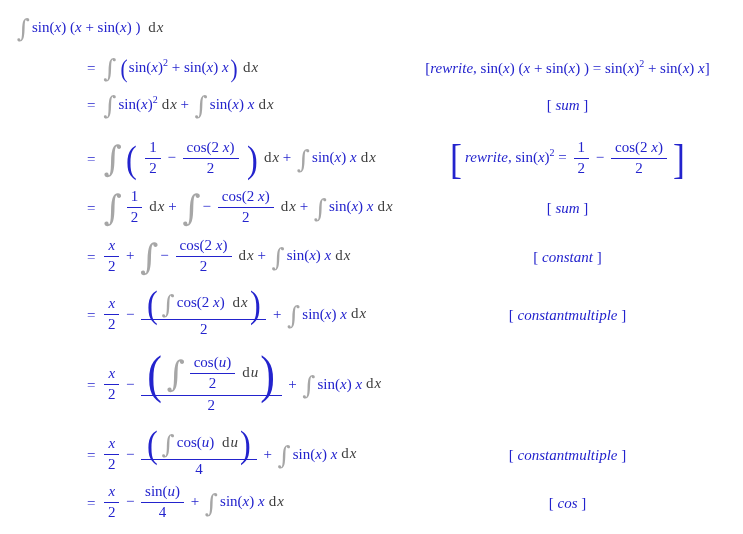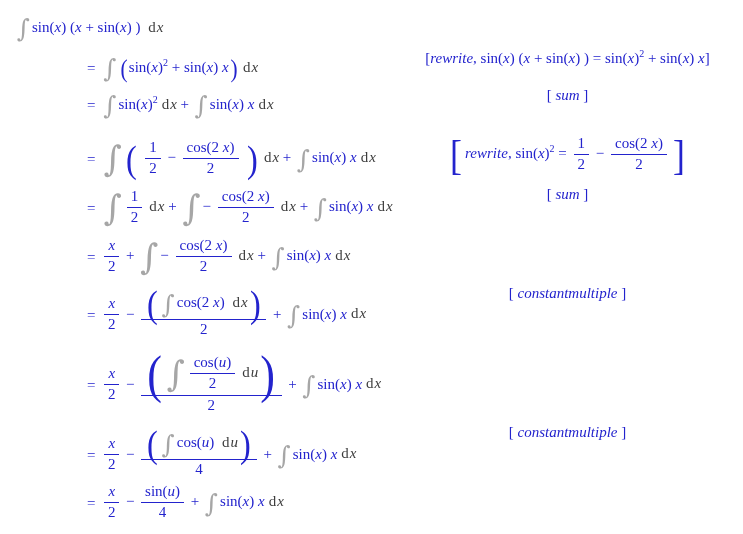--- a/index.html
+++ b/index.html
@@ -13,21 +13,21 @@
   #steps .row:nth-child(3){top:136px;height:46px;}
   #steps .row:nth-child(4){top:186px;height:44px;}
   #steps .row:nth-child(5){top:235px;height:44px;}
   #steps .row:nth-child(6){top:285px;height:60px;}
   #steps .row:nth-child(7){top:347px;height:76px;}
   #steps .row:nth-child(8){top:424px;height:62px;}
   #steps .row:nth-child(9){top:481px;height:44px;}
   .eq{display:inline-block;margin-left:87px;color:var(--blue,#2323cd);}
   .math{display:inline-block;margin-left:6px;white-space:pre;}
   .note{position:absolute;left:392px;top:0;width:351px;height:100%;
-        display:flex;justify-content:center;}
+        display:flex;align-items:center;justify-content:center;}
   .note-inner{display:inline-block;white-space:pre;}
   .mb{color:var(--blue,#2323cd);}
   .mi{color:var(--blue,#2323cd);font-style:italic;}
   sup.msup{color:var(--blue,#2323cd);font-size:10px;line-height:0;}
   .int{font-family:"DejaVu Serif",serif;color:var(--gray,#a6a6a6);display:inline-block;
        vertical-align:middle;line-height:0.72;margin:0 2px 0 2px;transform:translateY(1px);}
   .int-s{font-size:25px;}
   .int-l{font-size:35px;}
   .dif{color:var(--dark,#3c3c3c);margin-left:4px;}
   .dd{font-style:normal;color:var(--dark,#3c3c3c);}
@@ -76,20 +76,23 @@
       <div class="row">
         <span class="eq">=</span>
         <span class="math"><span class="int int-l">∫</span><span class="frac"><span class="fnum"><span class="mb">1</span></span><span class="fden"><span class="mb">2</span></span></span><span class="dif"><span class="dd">d</span><span class="dv">x</span></span><span class="mb"> + </span><span class="int int-l">∫</span><span class="mb">− </span><span class="frac"><span class="fnum"><span class="mb">cos(2 </span><span class="mi">x</span><span class="mb">)</span></span><span class="fden"><span class="mb">2</span></span></span><span class="dif"><span class="dd">d</span><span class="dv">x</span></span><span class="mb"> + </span><span class="int int-s">∫</span><span class="mb">sin(</span><span class="mi">x</span><span class="mb">) </span><span class="mi">x</span><span class="dif"><span class="dd">d</span><span class="dv">x</span></span></span>
         <div class="note">
           <span class="note-inner"><span class="mb">[ </span><span class="mi">sum</span><span class="mb"> ]</span></span>
         </div>
       </div>
       <div class="row">
         <span class="eq">=</span>
         <span class="math"><span class="frac"><span class="fnum"><span class="mi">x</span></span><span class="fden"><span class="mb">2</span></span></span><span class="mb"> + </span><span class="int int-l">∫</span><span class="mb">− </span><span class="frac"><span class="fnum"><span class="mb">cos(2 </span><span class="mi">x</span><span class="mb">)</span></span><span class="fden"><span class="mb">2</span></span></span><span class="dif"><span class="dd">d</span><span class="dv">x</span></span><span class="mb"> + </span><span class="int int-s">∫</span><span class="mb">sin(</span><span class="mi">x</span><span class="mb">) </span><span class="mi">x</span><span class="dif"><span class="dd">d</span><span class="dv">x</span></span></span>
+        <div class="note">
+          <span class="note-inner"><span class="mb">[ </span><span class="mi">constant</span><span class="mb"> ]</span></span>
+        </div>
       </div>
       <div class="row">
         <span class="eq">=</span>
         <span class="math"><span class="frac"><span class="fnum"><span class="mi">x</span></span><span class="fden"><span class="mb">2</span></span></span><span class="mb"> − </span><span class="frac"><span class="fnum"><span class="bp bp-l">(</span><span class="int int-s">∫</span><span class="mb">cos(2 </span><span class="mi">x</span><span class="mb">) </span><span class="dif"><span class="dd">d</span><span class="dv">x</span></span><span class="bp bp-l">)</span></span><span class="fden"><span class="mb">2</span></span></span><span class="mb"> + </span><span class="int int-s">∫</span><span class="mb">sin(</span><span class="mi">x</span><span class="mb">) </span><span class="mi">x</span><span class="dif"><span class="dd">d</span><span class="dv">x</span></span></span>
         <div class="note">
           <span class="note-inner"><span class="mb">[ </span><span class="mi">constantmultiple</span><span class="mb"> ]</span></span>
         </div>
       </div>
       <div class="row">
         <span class="eq">=</span>
@@ -98,15 +101,18 @@
       <div class="row">
         <span class="eq">=</span>
         <span class="math"><span class="frac"><span class="fnum"><span class="mi">x</span></span><span class="fden"><span class="mb">2</span></span></span><span class="mb"> − </span><span class="frac"><span class="fnum"><span class="bp bp-l">(</span><span class="int int-s">∫</span><span class="mb">cos(</span><span class="mi">u</span><span class="mb">) </span><span class="dif"><span class="dd">d</span><span class="dv">u</span></span><span class="bp bp-l">)</span></span><span class="fden"><span class="mb">4</span></span></span><span class="mb"> + </span><span class="int int-s">∫</span><span class="mb">sin(</span><span class="mi">x</span><span class="mb">) </span><span class="mi">x</span><span class="dif"><span class="dd">d</span><span class="dv">x</span></span></span>
         <div class="note">
           <span class="note-inner"><span class="mb">[ </span><span class="mi">constantmultiple</span><span class="mb"> ]</span></span>
         </div>
       </div>
       <div class="row">
         <span class="eq">=</span>
         <span class="math"><span class="frac"><span class="fnum"><span class="mi">x</span></span><span class="fden"><span class="mb">2</span></span></span><span class="mb"> − </span><span class="frac"><span class="fnum"><span class="mb">sin(</span><span class="mi">u</span><span class="mb">)</span></span><span class="fden"><span class="mb">4</span></span></span><span class="mb"> + </span><span class="int int-s">∫</span><span class="mb">sin(</span><span class="mi">x</span><span class="mb">) </span><span class="mi">x</span><span class="dif"><span class="dd">d</span><span class="dv">x</span></span></span>
+        <div class="note">
+          <span class="note-inner"><span class="mb">[ </span><span class="mi">cos</span><span class="mb"> ]</span></span>
+        </div>
       </div>
     </div>
 </div>
 
 </body></html>

